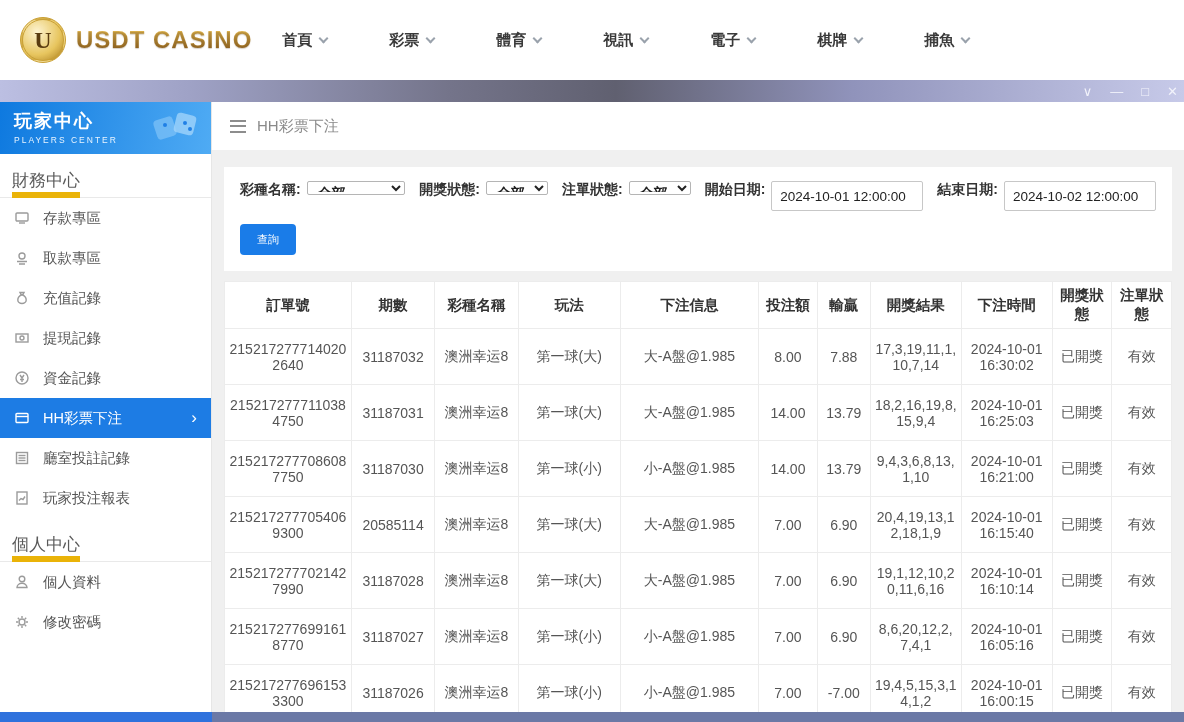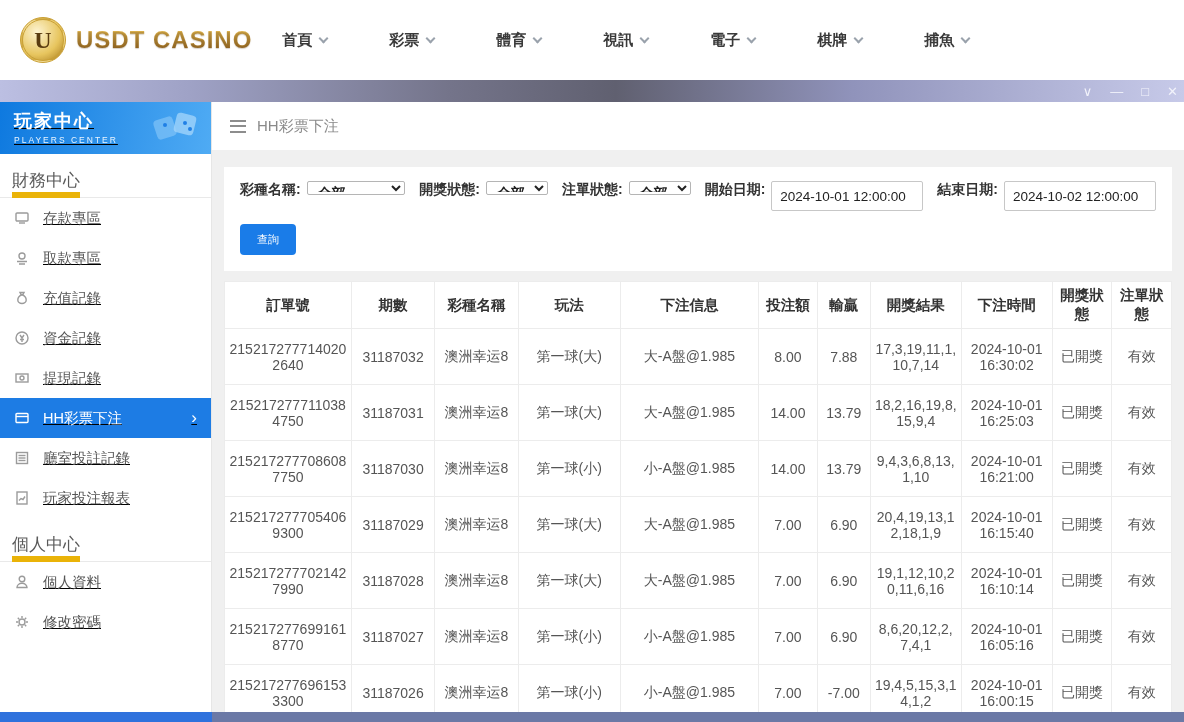--- a/index.html
+++ b/index.html
@@ -26,21 +26,21 @@
   .window-bar { height:22px; flex:0 0 auto; position:relative;
     background:linear-gradient(90deg,#bcbfe2 0%,#9fa2c6 16%,#74748a 38%,#606070 52%,#9093bb 72%,#c7cae9 100%); }
   .window-controls { position:absolute; right:6px; top:0; height:22px; display:flex; align-items:center; gap:18px;
     color:#f2f3fb; font-size:13px; line-height:1; }
   .window-controls span { cursor:pointer; }
 
   
   .content { flex:1 1 auto; display:flex; min-height:0; }
 
   
-  .sidebar { width:212px; flex:0 0 auto; background:#fff; border-right:1px solid #e6e6e6; display:flex; flex-direction:column;text-decoration:underline; }
+  .sidebar { width:212px; flex:0 0 auto; background:#fff; border-right:1px solid #e6e6e6; display:flex; flex-direction:column; }
   .sidebar-header { height:52px; background:linear-gradient(100deg,#0e79df,#4fabf4); color:#fff;
     padding:7px 0 0 14px; position:relative; overflow:hidden; }
   .sidebar-title { font-size:18px; font-weight:bold; letter-spacing:2px; }
   .sidebar-subtitle { font-size:8.5px; letter-spacing:2px; margin-top:2px; color:#e8f4ff; }
   .dice-deco { position:absolute; right:8px; top:6px; opacity:.9; }
   .section-header { padding:15px 12px 0; border-bottom:1px solid #e9e9e9; color:#5a5a5a; font-size:17px; }
   .section-header span { display:inline-block; border-bottom:6px solid #eab308; margin-bottom:-1px; }
   .side-item { display:flex; align-items:center; gap:13px; height:40px; padding:0 14px; font-size:14.5px; color:#555; cursor:pointer; }
   .side-item svg { flex:0 0 auto; }
   .side-item.active { background:#1d7ce4; color:#fff; }
@@ -167,31 +167,31 @@
       </div>
       <div class="side-item">
         <svg width="16" height="16" viewBox="0 0 16 16" fill="none" stroke="#9b9b9b" stroke-width="1.4">
             <path d="M6 2.5 h4 l-1.2 2.2 h-1.6 z"></path>
             <path d="M8 4.7 c-3 1.3 -4.2 3.3 -4.2 5.3 a4.2 3.5 0 0 0 8.4 0 c0 -2 -1.2 -4 -4.2 -5.3z"></path>
           </svg>
         <span>充值記錄</span>
       </div>
       <div class="side-item">
         <svg width="16" height="16" viewBox="0 0 16 16" fill="none" stroke="#9b9b9b" stroke-width="1.4">
+            <rect x="2" y="4" width="12" height="8"></rect>
+            <circle cx="8" cy="8" r="2"></circle>
+          </svg>
+        <span>提現記錄</span>
+      </div>
+      <div class="side-item">
+        <svg width="16" height="16" viewBox="0 0 16 16" fill="none" stroke="#9b9b9b" stroke-width="1.4">
             <circle cx="8" cy="8" r="6"></circle>
             <path d="M6 5 l2 3 2 -3 M8 8 v4 M6 9.5 h4"></path>
           </svg>
         <span>資金記錄</span>
-      </div>
-      <div class="side-item">
-        <svg width="16" height="16" viewBox="0 0 16 16" fill="none" stroke="#9b9b9b" stroke-width="1.4">
-            <rect x="2" y="4" width="12" height="8"></rect>
-            <circle cx="8" cy="8" r="2"></circle>
-          </svg>
-        <span>提現記錄</span>
       </div>
       <div class="side-item active">
         <svg width="16" height="16" viewBox="0 0 16 16" fill="none" stroke="#ffffff" stroke-width="1.4">
             <rect x="2" y="3.5" width="12" height="9" rx="1"></rect>
             <line x1="2" y1="6.5" x2="14" y2="6.5"></line>
           </svg>
         <span>HH彩票下注</span>
         <span class="arrow">›</span>
       </div>
       <div class="side-item">
@@ -311,21 +311,21 @@
                 <td>小-A盤@1.985</td>
                 <td>14.00</td>
                 <td>13.79</td>
                 <td>9,4,3,6,8,13,1,10</td>
                 <td>2024-10-01 16:21:00</td>
                 <td>已開獎</td>
                 <td>有效</td>
               </tr>
               <tr>
                 <td>2152172777054069300</td>
-                <td>31187029</td>
+                <td>20585114</td>
                 <td>澳洲幸运8</td>
                 <td>第一球(大)</td>
                 <td>大-A盤@1.985</td>
                 <td>7.00</td>
                 <td>6.90</td>
                 <td>20,4,19,13,12,18,1,9</td>
                 <td>2024-10-01 16:15:40</td>
                 <td>已開獎</td>
                 <td>有效</td>
               </tr>

